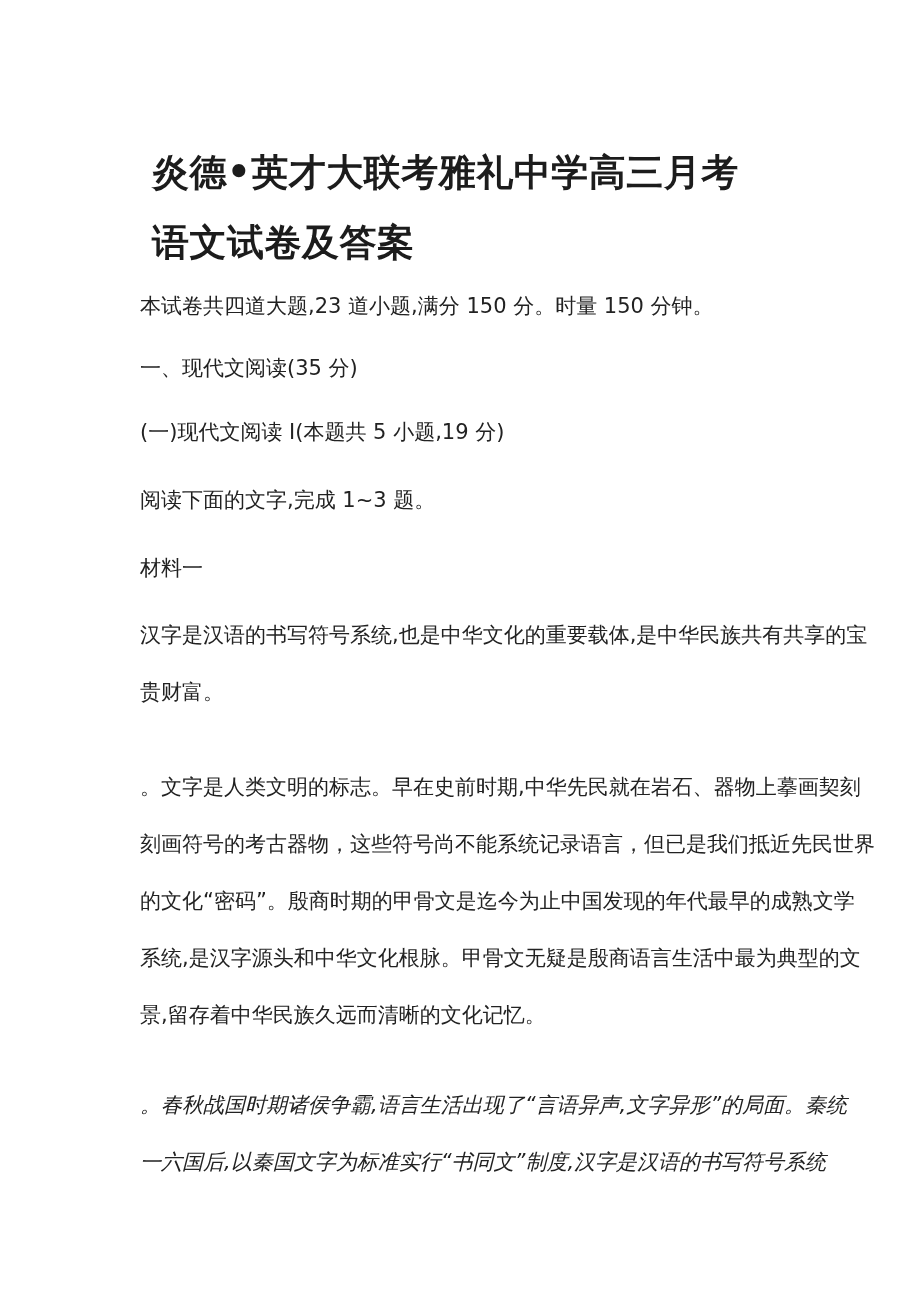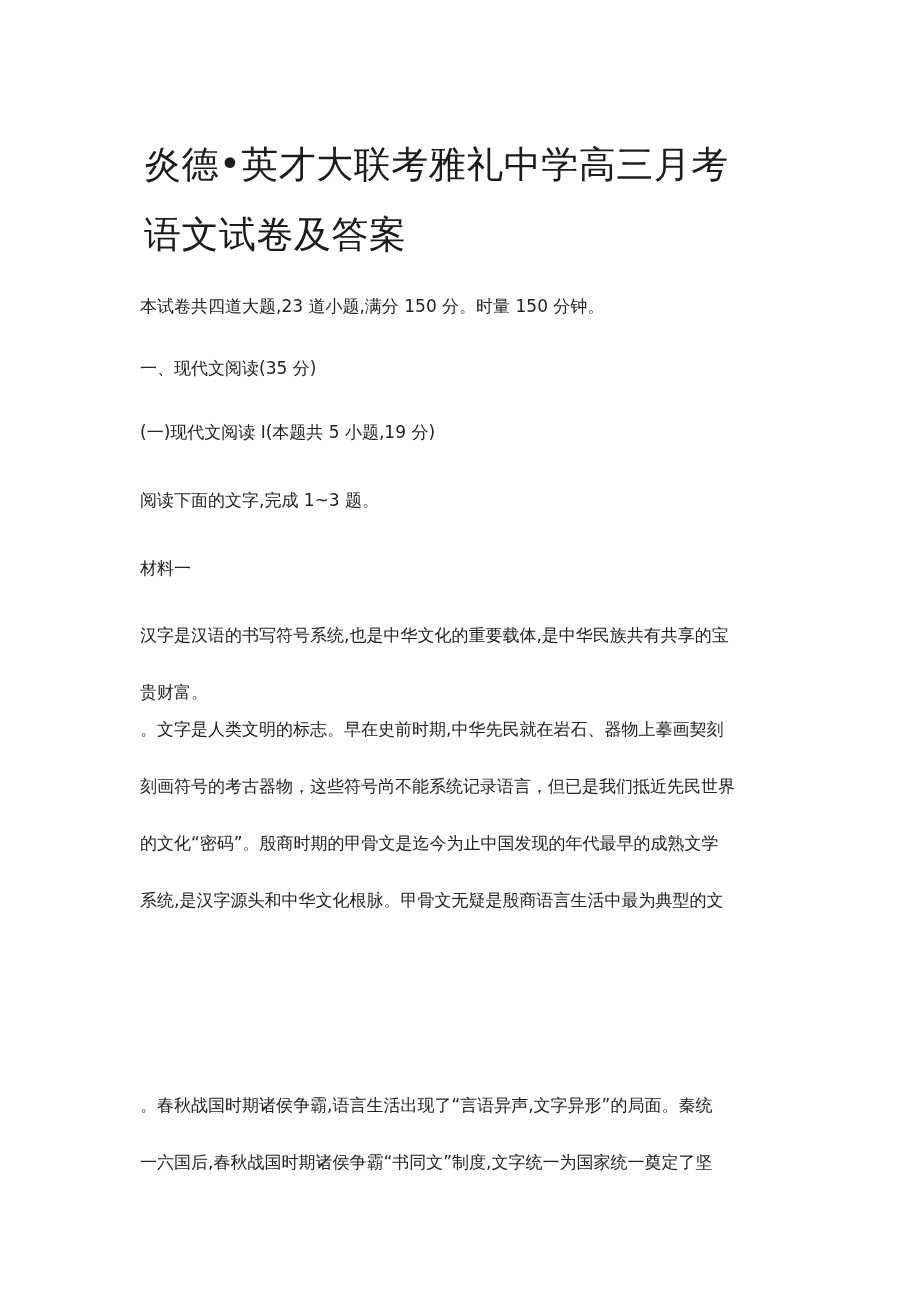--- a/index.html
+++ b/index.html
@@ -19,34 +19,34 @@
       position: absolute;
       left: 140px;
       top: 0;
       width: 642px;
     }
     .title {
       position: absolute;
       left: 0;
       top: 126px;
       width: 660px;
-      margin: 4px;
+      margin: 12px;
       font-size: 37px;
-      font-weight: normal;
+      font-weight: bold;
       line-height: 70px;
       letter-spacing: 0.5px;
       color: #1c1c1c;
     }
     .title span { display: block; white-space: nowrap; }
     .para {
       position: absolute;
       left: 0;
       width: 646px;
       margin: 0;
-      font-size: 17px;
+      font-size: 21px;
       line-height: 57px;
       color: #222222;
       text-align: justify;
       text-align-last: left;
     }
     .para .ln { display: block; white-space: nowrap; }
   </style>
 </head>
 <body>
 
@@ -65,25 +65,26 @@
 
   <p class="para" style="top:472px;">阅读下面的文字,完成 1~3 题。</p>
 
   <p class="para" style="top:540px;">材料一</p>
 
   <p class="para" style="top:607px;">
     <span class="ln">汉字是汉语的书写符号系统,也是中华文化的重要载体,是中华民族共有共享的宝</span>
     <span class="ln">贵财富。</span>
   </p>
 
-  <p class="para" style="top:701px;">
+  <p class="para" style="top:759px;">
     <span class="ln">。文字是人类文明的标志。早在史前时期,中华先民就在岩石、器物上摹画契刻</span>
     <span class="ln">刻画符号的考古器物，这些符号尚不能系统记录语言，但已是我们抵近先民世界</span>
     <span class="ln">的文化“密码”。殷商时期的甲骨文是迄今为止中国发现的年代最早的成熟文学</span>
     <span class="ln">系统,是汉字源头和中华文化根脉。甲骨文无疑是殷商语言生活中最为典型的文</span>
+    <span class="ln">景,留存着中华民族久远而清晰的文化记忆。</span>
   </p>
 
-  <p class="para" style="top:1077px;">
+  <p class="para" style="top:1077px;font-style:italic;">
     <span class="ln">。春秋战国时期诸侯争霸,语言生活出现了“言语异声,文字异形”的局面。秦统</span>
-    <span class="ln">一六国后,春秋战国时期诸侯争霸“书同文”制度,文字统一为国家统一奠定了坚</span>
+    <span class="ln">一六国后,以秦国文字为标准实行“书同文”制度,汉字是汉语的书写符号系统</span>
   </p>
 
 </div>
 
 </body></html>

